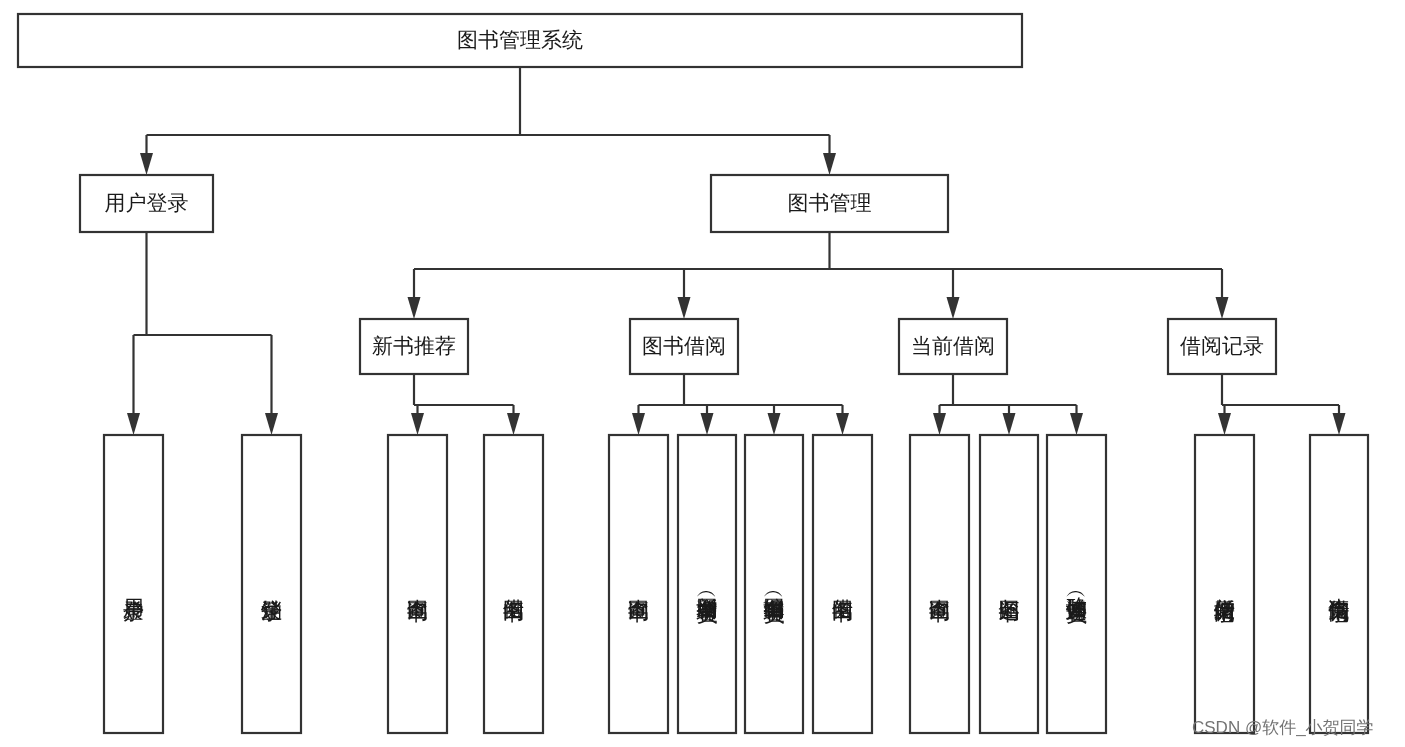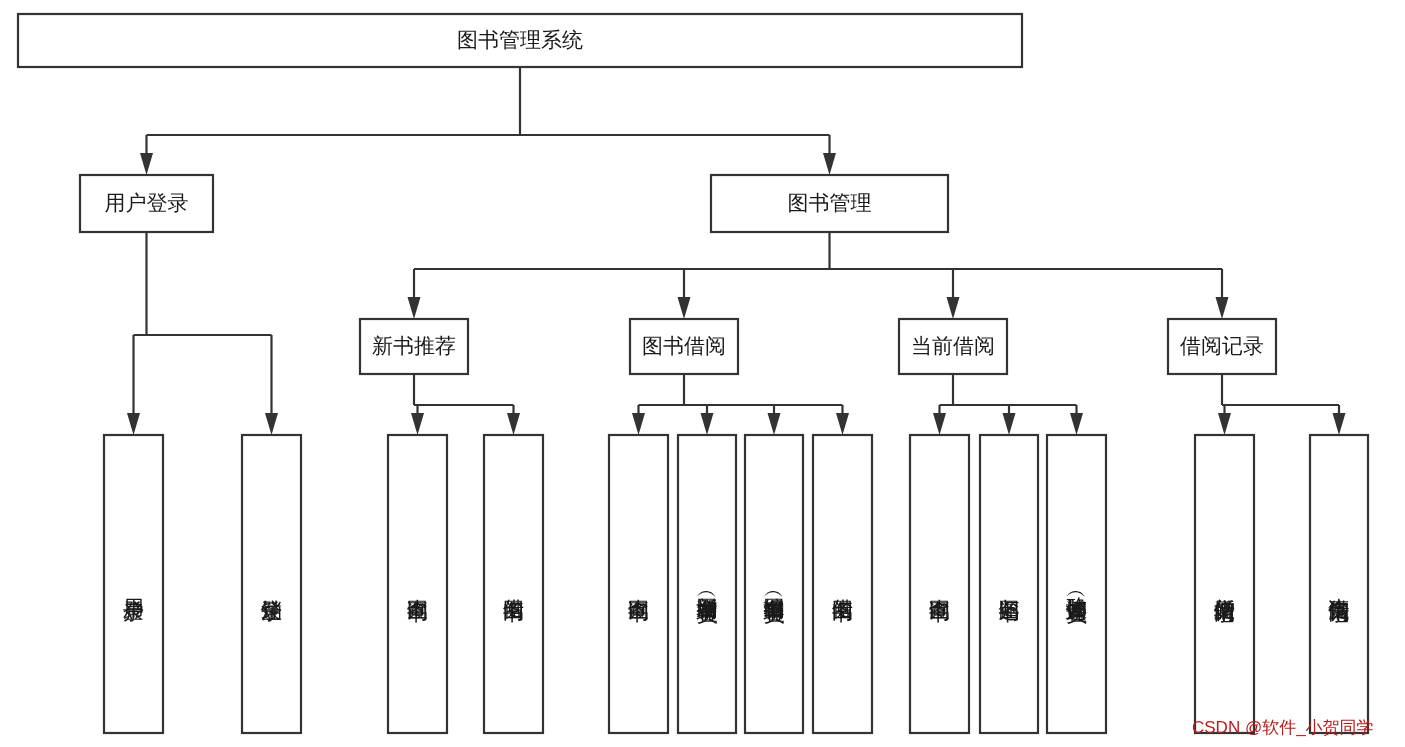--- a/index.html
+++ b/index.html
@@ -59,21 +59,21 @@
     display: flex;
     align-items: center;
     justify-content: center;
     white-space: nowrap;
     pointer-events: none;
   }
   .watermark {
     position: absolute;
     font-family: "Liberation Sans", "DejaVu Sans", sans-serif;
     font-size: 17px;
-    color: #b91c1c;
+    color: #737373;
     white-space: nowrap;
     user-select: none;
   }
 </style>
 </head>
 <body>
 
 <div id="diagram-root">
   <svg class="diagram-canvas" viewBox="0 0 1405 747">
     <g id="connector-layer">

